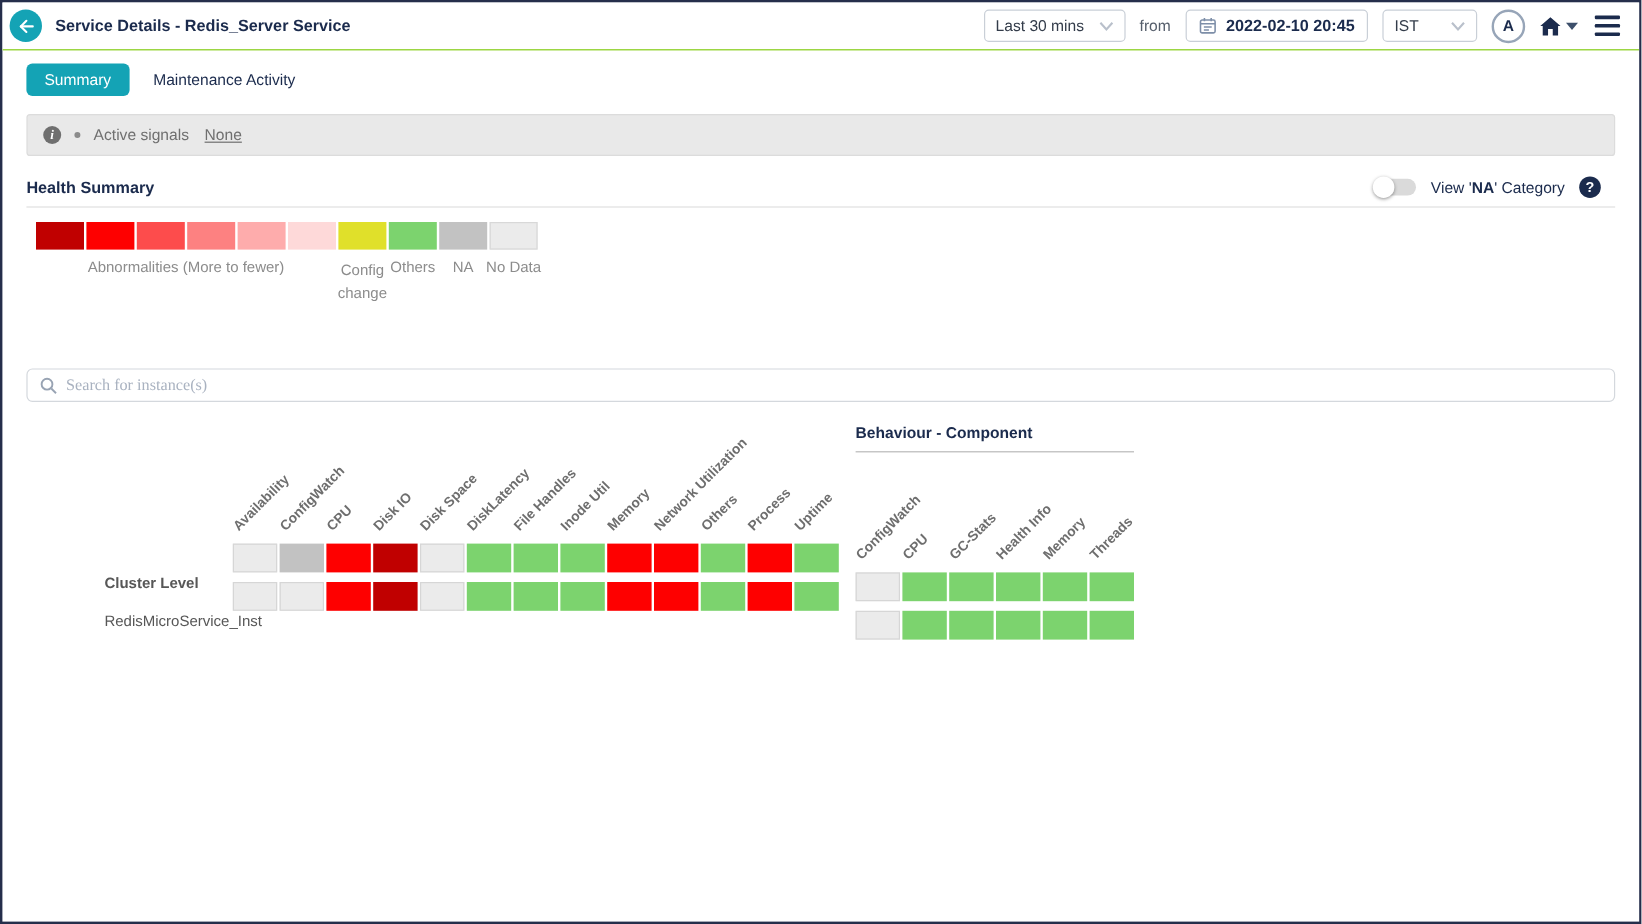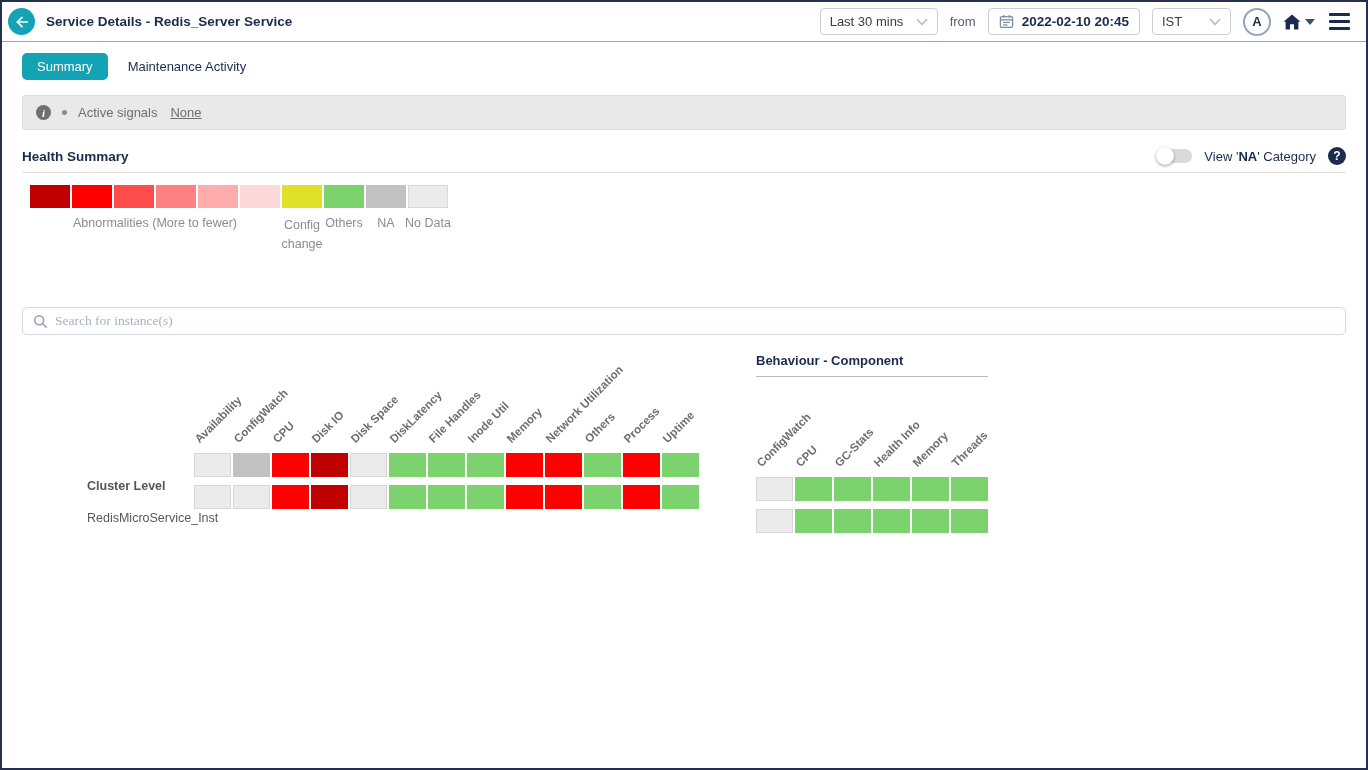--- a/index.html
+++ b/index.html
@@ -34,21 +34,21 @@
   .tab.active { background:#14a3b5; color:#fff; border-radius:5px; padding:6px 15px; }
 
   
   .alert-bar { margin: 13px 20px 0 20px; height:35px; background:#e9e9e9; border:1px solid #dcdcdc; border-radius:3px; display:flex; align-items:center; padding:0 13px; gap:11px; }
   .info-icon { width:15px; height:15px; border-radius:50%; background:#6f6f6f; color:#fff; display:inline-flex; align-items:center; justify-content:center; font-family:"Liberation Serif", serif; font-style:italic; font-weight:bold; font-size:11px; flex:none; }
   .bullet { width:5px; height:5px; border-radius:50%; background:#8b8b8b; flex:none; }
   .alert-label, .alert-value { font-size:13px; color:#6f6f6f; }
   .alert-value { margin-left:2px;text-decoration:underline; }
 
   
-  .hs-header { margin: 15px 20px 0 20px; display:flex; align-items:center; justify-content:space-between; height:22px; }
+  .hs-header { margin: 15px 32px 0 20px; display:flex; align-items:center; justify-content:space-between; height:22px; }
   .hs-title { font-size:13.5px; font-weight:bold; color:#1b2b4d; }
   .hs-right { display:flex; align-items:center; gap:12px; }
   .toggle { position:relative; width:35px; height:14px; border-radius:7px; background:#dadada; cursor:pointer; display:inline-block; }
   .toggle .knob { position:absolute; left:-1px; top:-2px; width:18px; height:18px; border-radius:50%; background:#fff; box-shadow:0 1px 3px rgba(0,0,0,.4); }
   .toggle-label { font-size:13px; color:#1b2b4d; }
   .toggle-label b { font-weight:bold; }
   .q-icon { width:18px; height:18px; border-radius:50%; background:#1b2b4d; color:#fff; font-size:12px; font-weight:bold; display:inline-flex; align-items:center; justify-content:center; cursor:pointer; }
   .divider { margin: 5px 20px 0 20px; border-bottom:1px solid #e0e0e0; }
 
   
@@ -67,21 +67,21 @@
   .searchbar input { border:none; outline:none; flex:1; font-size:13.5px; background:transparent; color:#333; font-family:"Liberation Serif", serif; }
   .searchbar input::placeholder { color:#a9b2c0; font-family:"Liberation Serif", serif; }
 
   
   .heatmap { position:relative; margin-top:18px; height:210px; }
   .row-labels { position:absolute; left:47px; top:121px; width:155px;margin-left:38px; }
   .row-label { height:24px; line-height:24px; margin-bottom:8px; font-size:12.5px; color:#575757; white-space:nowrap; }
   .row-label.bold { font-weight:bold; }
   .table-block { position:absolute; top:0; }
   .table-block.vm { left:192px; width:505px; }
-  .table-block.comp { left:754px; width:232px; }
+  .table-block.comp { left:711px; width:232px; }
   .tb-title { font-size:13px; font-weight:bold; color:#1b2b4d; padding-bottom:8px; border-bottom:1px solid #b9b9b9; }
   .col-headers { position:relative; height:95px; }
   .col-header { position:absolute; bottom:3px; transform:rotate(-45deg); transform-origin:0 100%; white-space:nowrap; font-size:11.5px; font-weight:bold; color:#6e6e6e; }
   .hm-rows { margin-top:5px; }
   .hm-row { display:flex; gap:2px; margin-bottom:8px; height:24px; }
   .hm-cell { width:37px; height:24px; flex:none; }
   .hm-cell.bordered { border:1px solid #d6d6d6; }
 </style>
 </head>
 <body>

